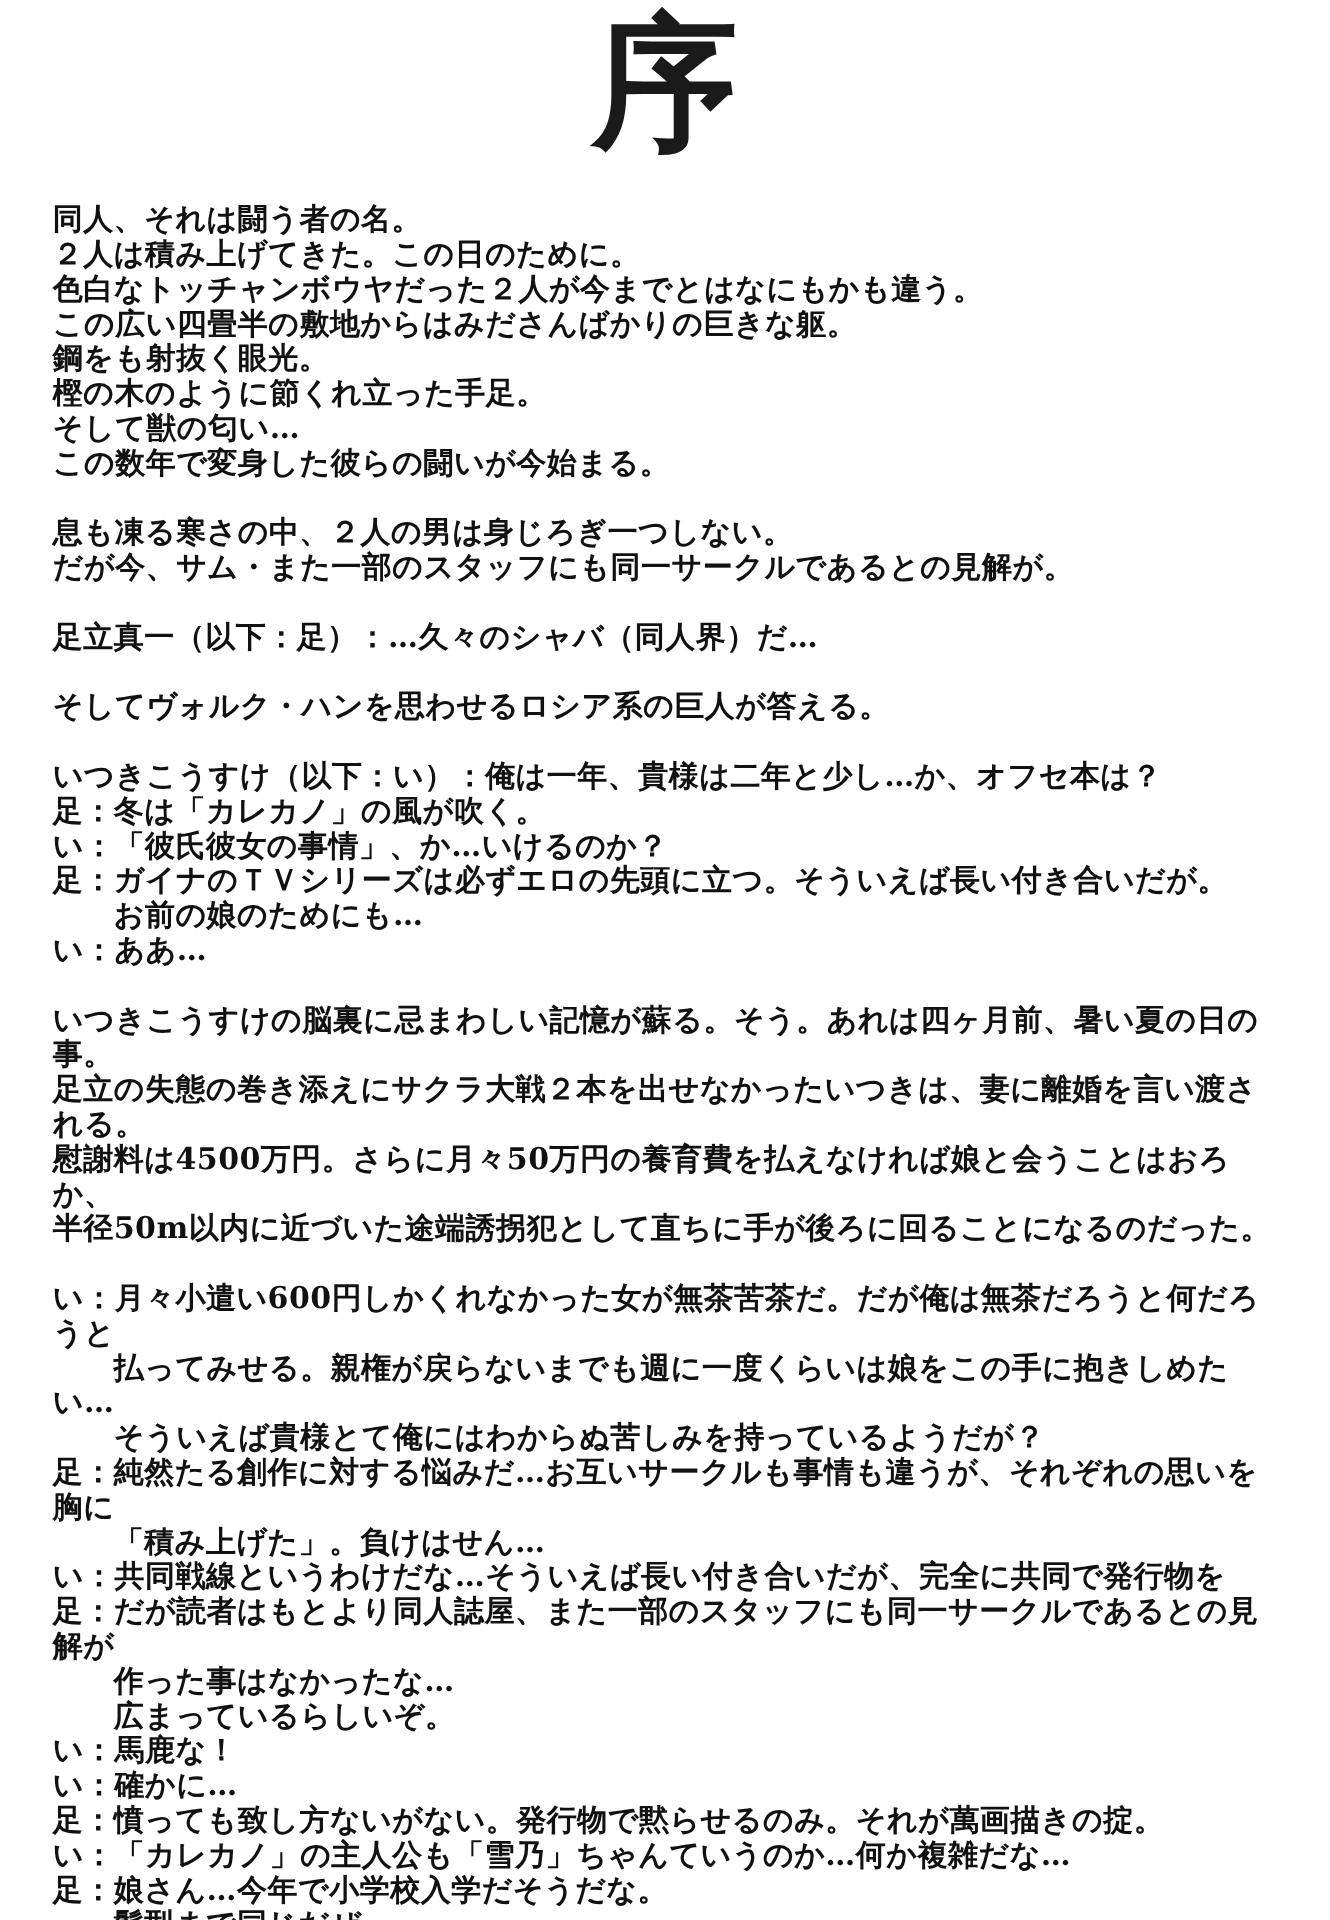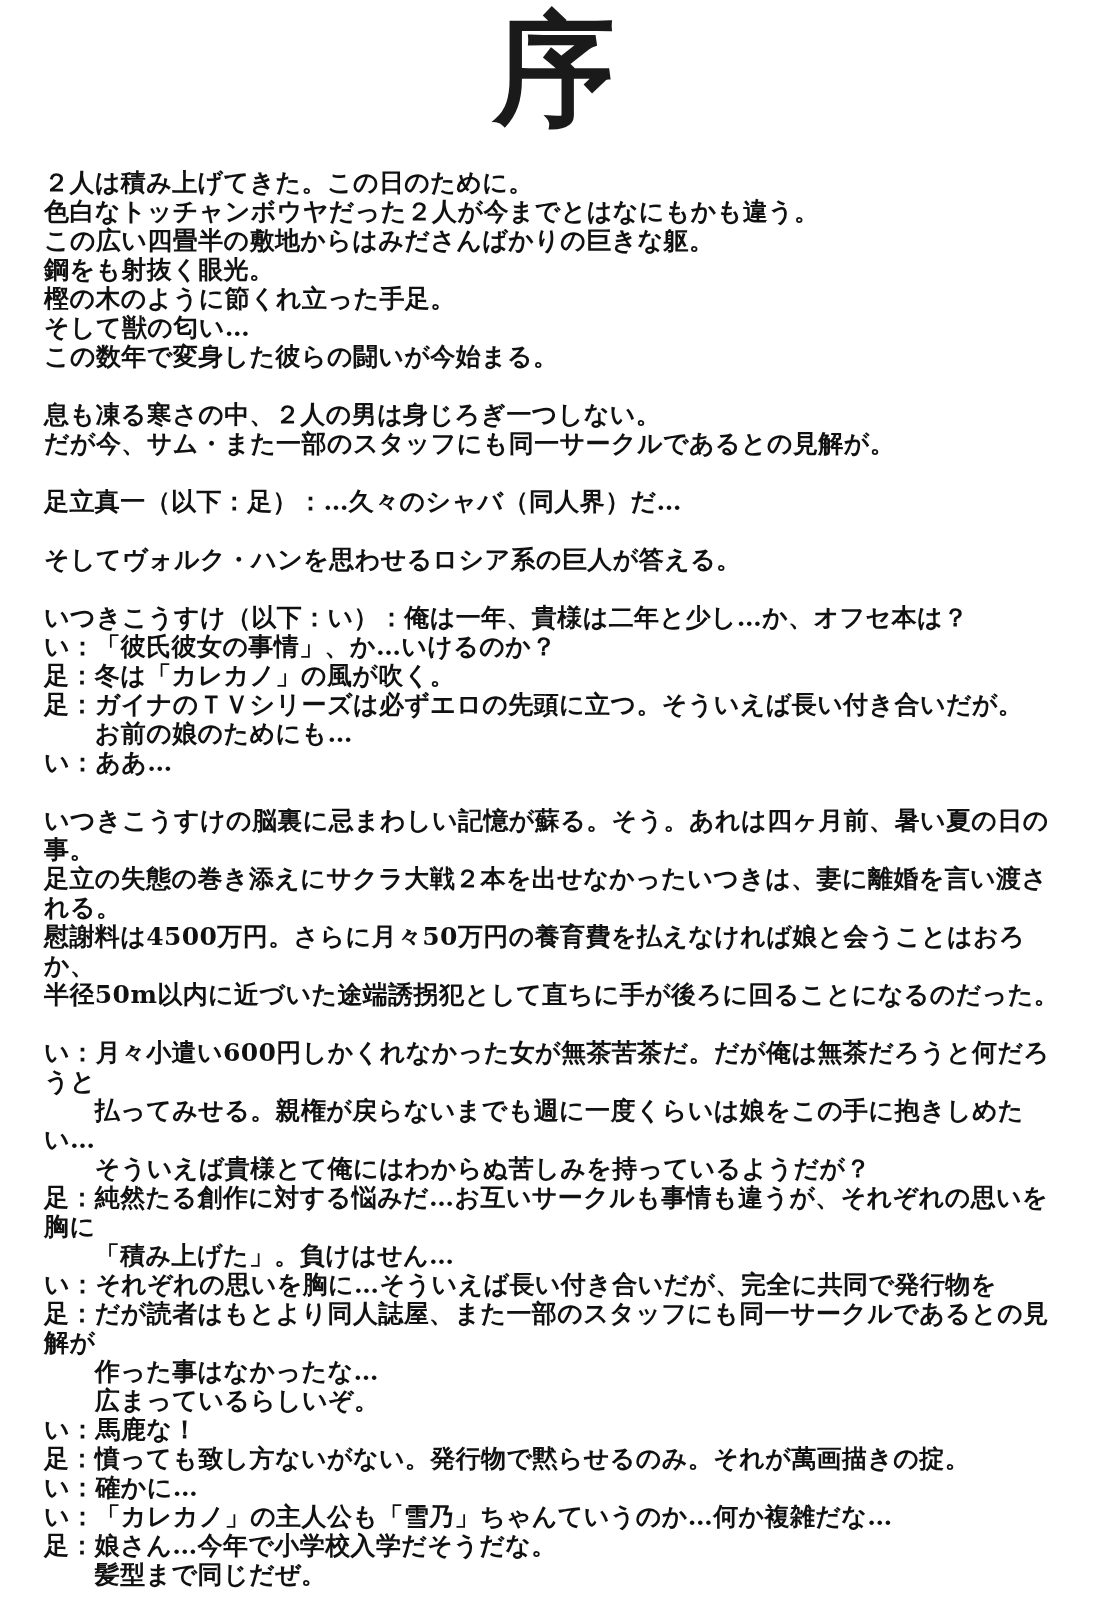--- a/index.html
+++ b/index.html
@@ -50,20 +50,21 @@
 </style>
 </head>
 <body>
 
 <div class="page">
   <h1 class="title">序</h1>
 
   <main class="body-text">
 
     <section class="block">
+      <div class="line">同人、それは闘う者の名。</div>
       <div class="line">２人は積み上げてきた。この日のために。</div>
       <div class="line">色白なトッチャンボウヤだった２人が今までとはなにもかも違う。</div>
       <div class="line">この広い四畳半の敷地からはみださんばかりの巨きな躯。</div>
       <div class="line">鋼をも射抜く眼光。</div>
       <div class="line">樫の木のように節くれ立った手足。</div>
       <div class="line">そして獣の匂い…</div>
       <div class="line">この数年で変身した彼らの闘いが今始まる。</div>
     </section>
 
     <section class="block">
@@ -74,47 +75,47 @@
     <section class="block">
       <div class="line">足立真一（以下：足）：…久々のシャバ（同人界）だ…</div>
     </section>
 
     <section class="block">
       <div class="line">そしてヴォルク・ハンを思わせるロシア系の巨人が答える。</div>
     </section>
 
     <section class="block">
       <div class="line">いつきこうすけ（以下：い）：俺は一年、貴様は二年と少し…か、オフセ本は？</div>
+      <div class="line">足：冬は「カレカノ」の風が吹く。</div>
       <div class="line">い：「彼氏彼女の事情」、か…いけるのか？</div>
-      <div class="line">足：冬は「カレカノ」の風が吹く。</div>
       <div class="line">足：ガイナのＴＶシリーズは必ずエロの先頭に立つ。そういえば長い付き合いだが。</div>
       <div class="line">　　お前の娘のためにも…</div>
       <div class="line">い：ああ…</div>
     </section>
 
     <section class="block">
       <div class="line">いつきこうすけの脳裏に忌まわしい記憶が蘇る。そう。あれは四ヶ月前、暑い夏の日の事。</div>
       <div class="line">足立の失態の巻き添えにサクラ大戦２本を出せなかったいつきは、妻に離婚を言い渡される。</div>
       <div class="line">慰謝料は4500万円。さらに月々50万円の養育費を払えなければ娘と会うことはおろか、</div>
       <div class="line">半径50m以内に近づいた途端誘拐犯として直ちに手が後ろに回ることになるのだった。</div>
     </section>
 
     <section class="block">
       <div class="line">い：月々小遣い600円しかくれなかった女が無茶苦茶だ。だが俺は無茶だろうと何だろうと</div>
       <div class="line">　　払ってみせる。親権が戻らないまでも週に一度くらいは娘をこの手に抱きしめたい…</div>
       <div class="line">　　そういえば貴様とて俺にはわからぬ苦しみを持っているようだが？</div>
       <div class="line">足：純然たる創作に対する悩みだ…お互いサークルも事情も違うが、それぞれの思いを胸に</div>
       <div class="line">　　「積み上げた」。負けはせん…</div>
-      <div class="line">い：それぞれの思いを胸に…そういえば長い付き合いだが、完全に共同で発行物を</div>
+      <div class="line">い：共同戦線というわけだな…そういえば長い付き合いだが、完全に共同で発行物を</div>
       <div class="line">足：だが読者はもとより同人誌屋、また一部のスタッフにも同一サークルであるとの見解が</div>
       <div class="line">　　作った事はなかったな…</div>
       <div class="line">　　広まっているらしいぞ。</div>
       <div class="line">い：馬鹿な！</div>
+      <div class="line">い：確かに…</div>
       <div class="line">足：憤っても致し方ないがない。発行物で黙らせるのみ。それが萬画描きの掟。</div>
-      <div class="line">い：確かに…</div>
       <div class="line">い：「カレカノ」の主人公も「雪乃」ちゃんていうのか…何か複雑だな…</div>
       <div class="line">足：娘さん…今年で小学校入学だそうだな。</div>
       <div class="line">　　髪型まで同じだぜ。</div>
 
     </section>
 
   </main>
 </div>
 
 </body></html>

